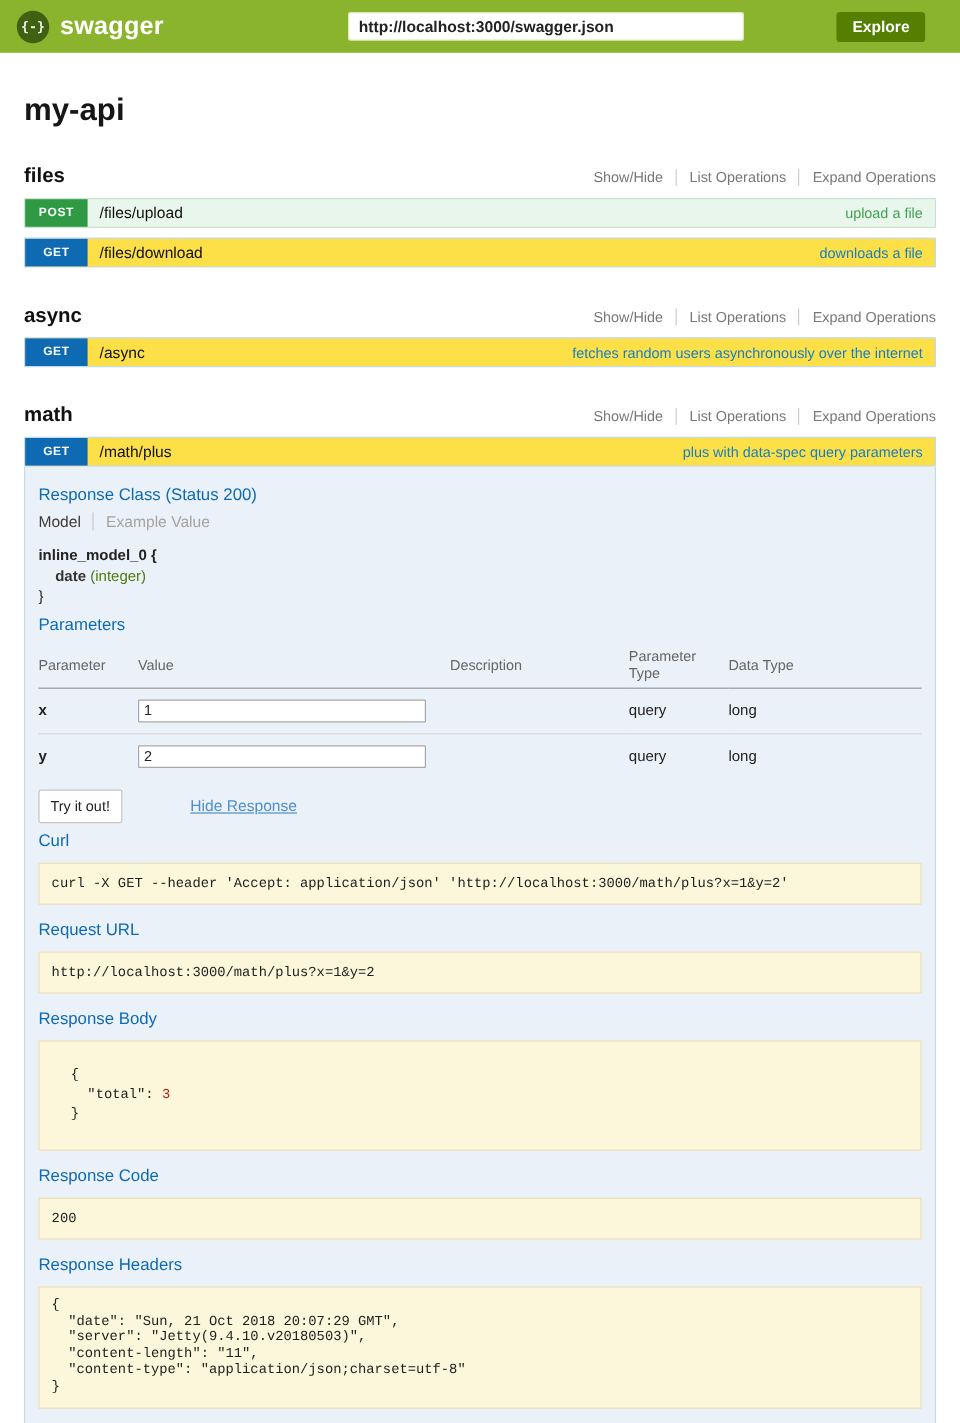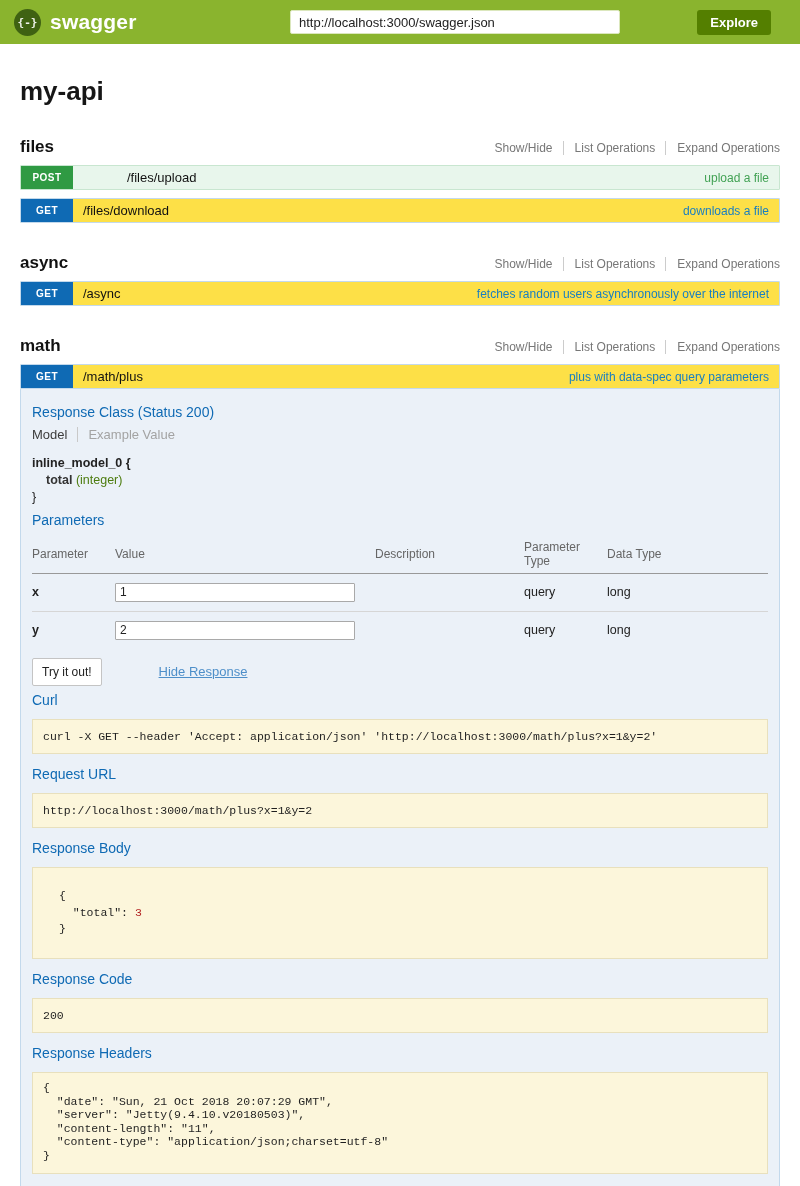--- a/index.html
+++ b/index.html
@@ -30,20 +30,21 @@
   .brand {
     color: #fff; font-weight: bold; font-size: 21px; margin-left: 9px;
     letter-spacing: 0.2px;
   }
   .topbar-input {
     width: 330px; height: 24px;
     border: 1px solid #dbe7bd; border-radius: 2px;
     padding: 0 8px; font-size: 13px; color: #222;
     font-family: "Liberation Sans", sans-serif;
     outline: none;
+    font-weight: bold;
   }
   .topbar-spacer { flex: 1; }
   .explore-btn {
     background: #547f00; color: #fff; border: none; border-radius: 3px;
     font-weight: bold; font-size: 13px; padding: 5px 13px;
     margin-right: 13px; cursor: pointer;
     font-family: "Liberation Sans", sans-serif;
   }
 
   
@@ -73,21 +74,21 @@
     display: flex; align-items: center; margin-left: 10px;
     font-size: 13px; color: #111; text-decoration: none;
   }
   .op-row .summary {
     margin-left: auto; margin-right: 10px; align-self: center;
     font-size: 12px; text-decoration: none;
   }
   .op-row.get  { background: #fde047; border-color: #c3d9ec; }
   .op-row.get .badge { background: #0f6ab4; }
   .op-row.get .summary { color: #197ec1; }
-  .op-row.post { background: #e8f6ec; border-color: #c8e6d0; gap: 44px; }
+  .op-row.post { background: #e8f6ec; border-color: #c8e6d0; }
   .op-row.post .badge { background: #2f9a43; }
   .op-row.post .summary { color: #42a254; }
 
   
   .op-panel {
     border: 1px solid #c3d9ec; border-top: none;
     background: #ebf1f8;
     padding: 2px 11px 16px 11px;
   }
   .panel-h { font-size: 14px; font-weight: 400; color: #0f6ab4; margin: 6px 0 7px; }
@@ -226,21 +227,21 @@
 
       <h3 class="panel-h first">Response Class (Status 200)</h3>
 
       <div class="model-tabs">
         <span class="tab-model">Model</span>
         <span class="tab-example">Example Value</span>
       </div>
 
       <div class="model-sig">
         <div class="sig-open">inline_model_0 {</div>
-        <div class="sig-prop"><b>total</b> <span class="sig-type">(integer)</span></div>
+        <div class="sig-prop"><b>date</b> <span class="sig-type">(integer)</span></div>
         <div>}</div>
       </div>
 
 
       <h3 class="panel-h">Parameters</h3>
 
       <table class="params">
         <thead>
           <tr>
             <th class="col-param">Parameter</th>

